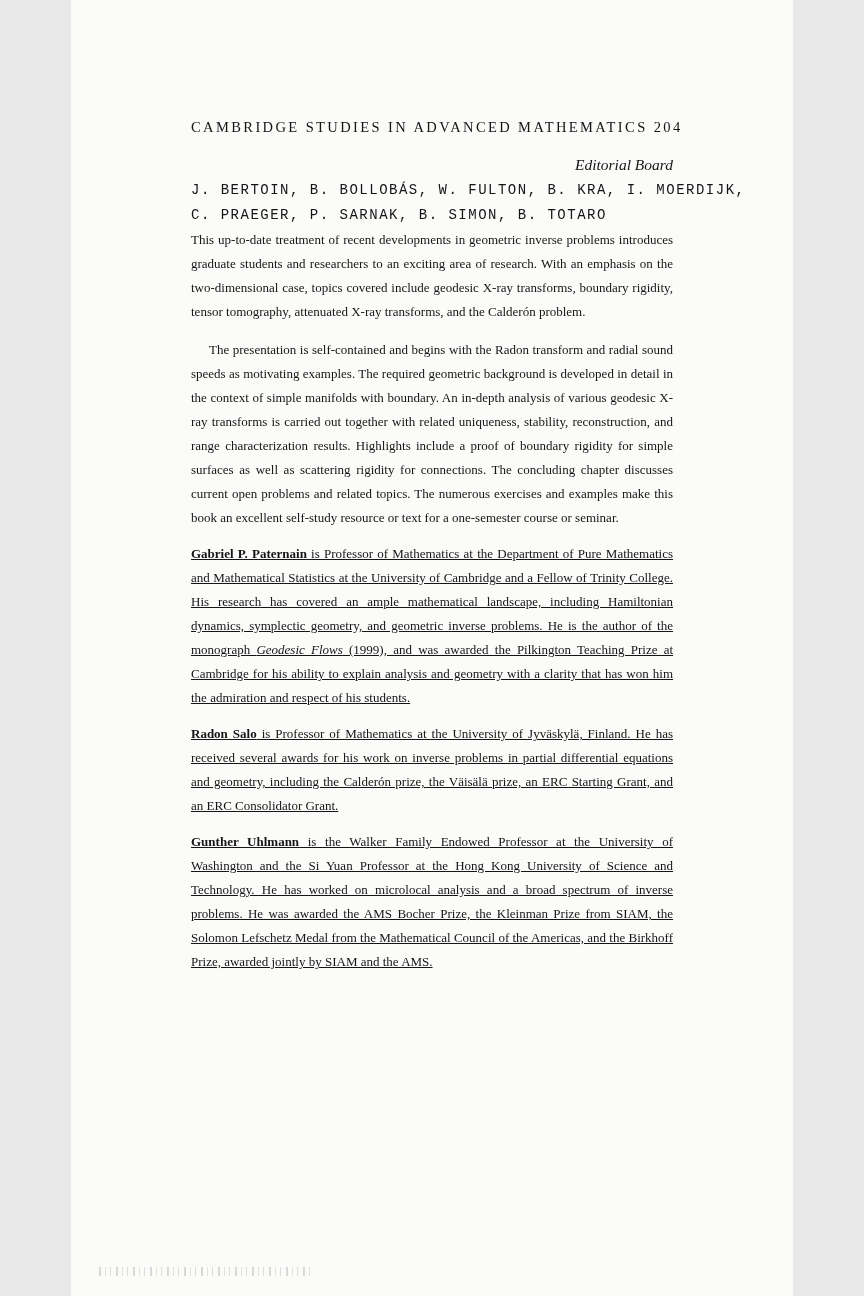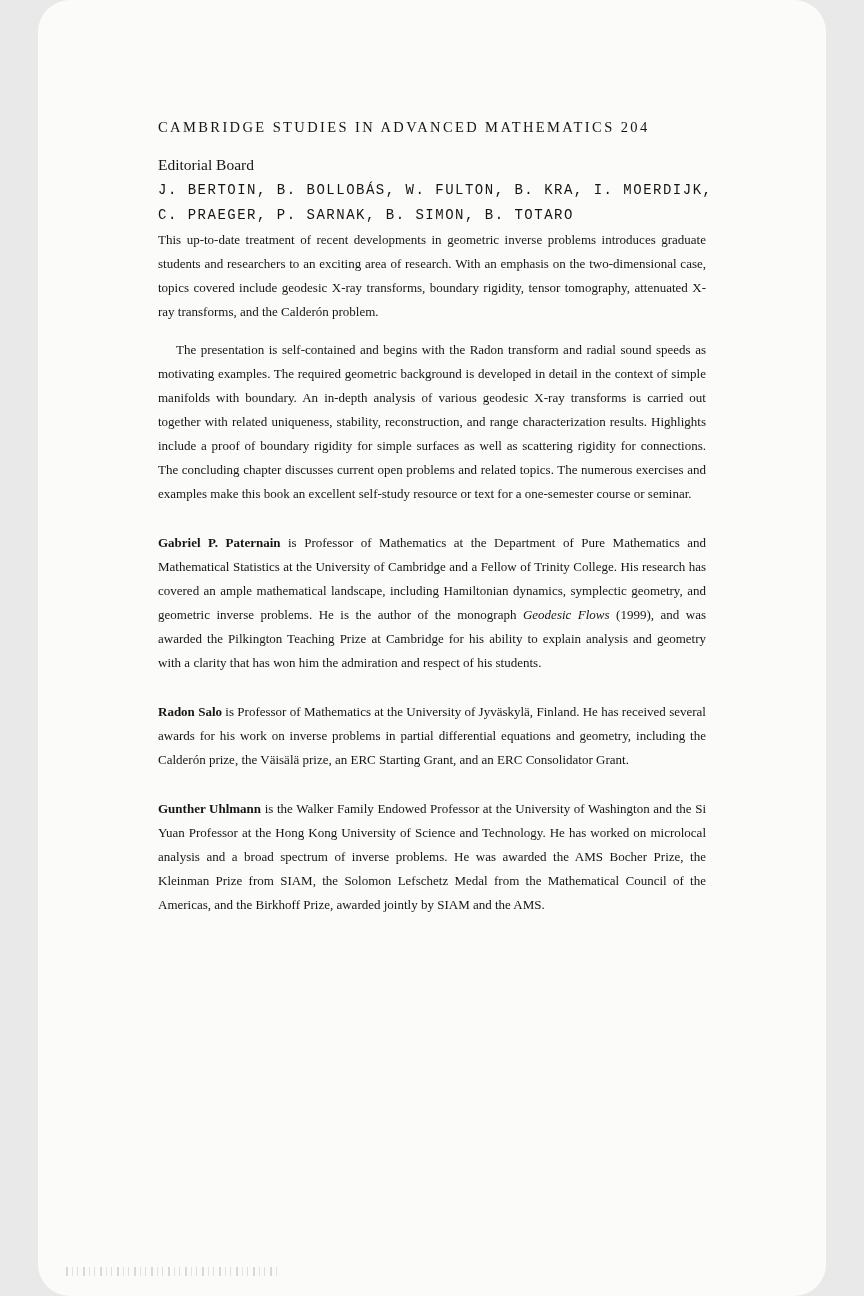--- a/index.html
+++ b/index.html
@@ -2,42 +2,43 @@
 <html><head>
 <meta charset="utf-8">
 <style>
   html, body {
     margin: 0;
     padding: 0;
     background: #e9e9e9;
   }
   .page {
     position: relative;
-    width: 788px;
+    width: 722px;
     height: 1296px;
     margin: 0 auto;
     background: #fbfbfa;
     overflow: hidden;
     font-family: "Liberation Serif", serif;
     color: #151515;
-    border-radius: 32px;
   }
   .content {
     padding: 118px 120px 0 120px;
   }
   .series-line {
     font-size: 14.5px;
     letter-spacing: 2.4px;
     line-height: 18px;
     white-space: nowrap;
   }
   .editorial-label {
+    font-style: italic;
     font-size: 15.5px;
     line-height: 22px;
     margin-top: 18px;
+    text-align: right;
   }
   .editors {
     font-size: 14px;
     letter-spacing: 1.5px;
     line-height: 25px;
     white-space: nowrap;
     font-family: Liberation Mono, monospace;
   }
   .editors.first {
     margin-top: 2px;
@@ -54,21 +55,22 @@
     margin: 0;
     font-size: 13px;
     line-height: 24px;
     text-align: justify;
   }
   p.body-text.indent {
     text-indent: 18px;
     margin-top: 14px;
   }
   p.bio {
-    margin-top: 25px;
+    margin-top: 12px;
+    text-decoration: underline;
   }
   .author-name {
     font-weight: bold;
   }
   .italic-ref {
     font-style: italic;
   }
   .scan-artifact {
     position: absolute;
     left: 28px;

